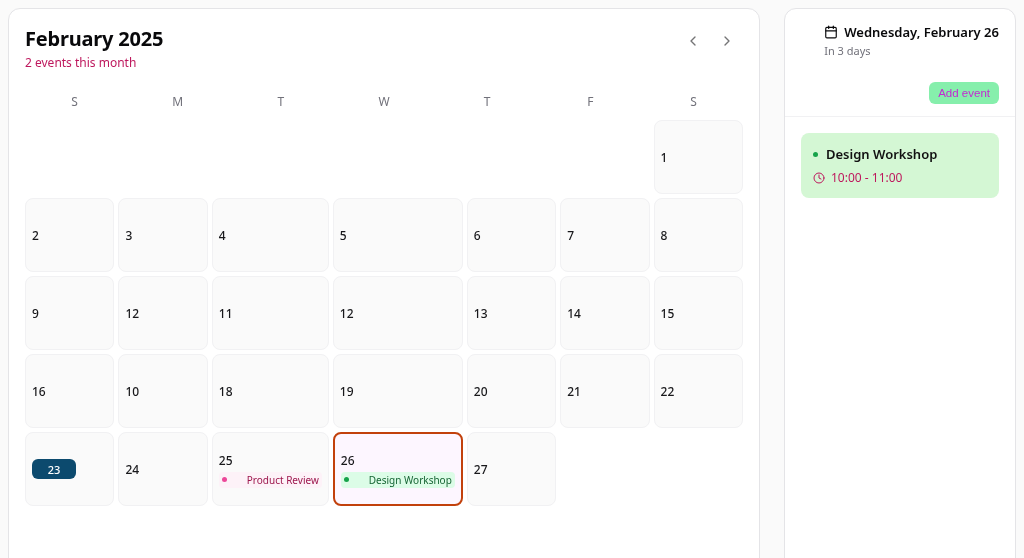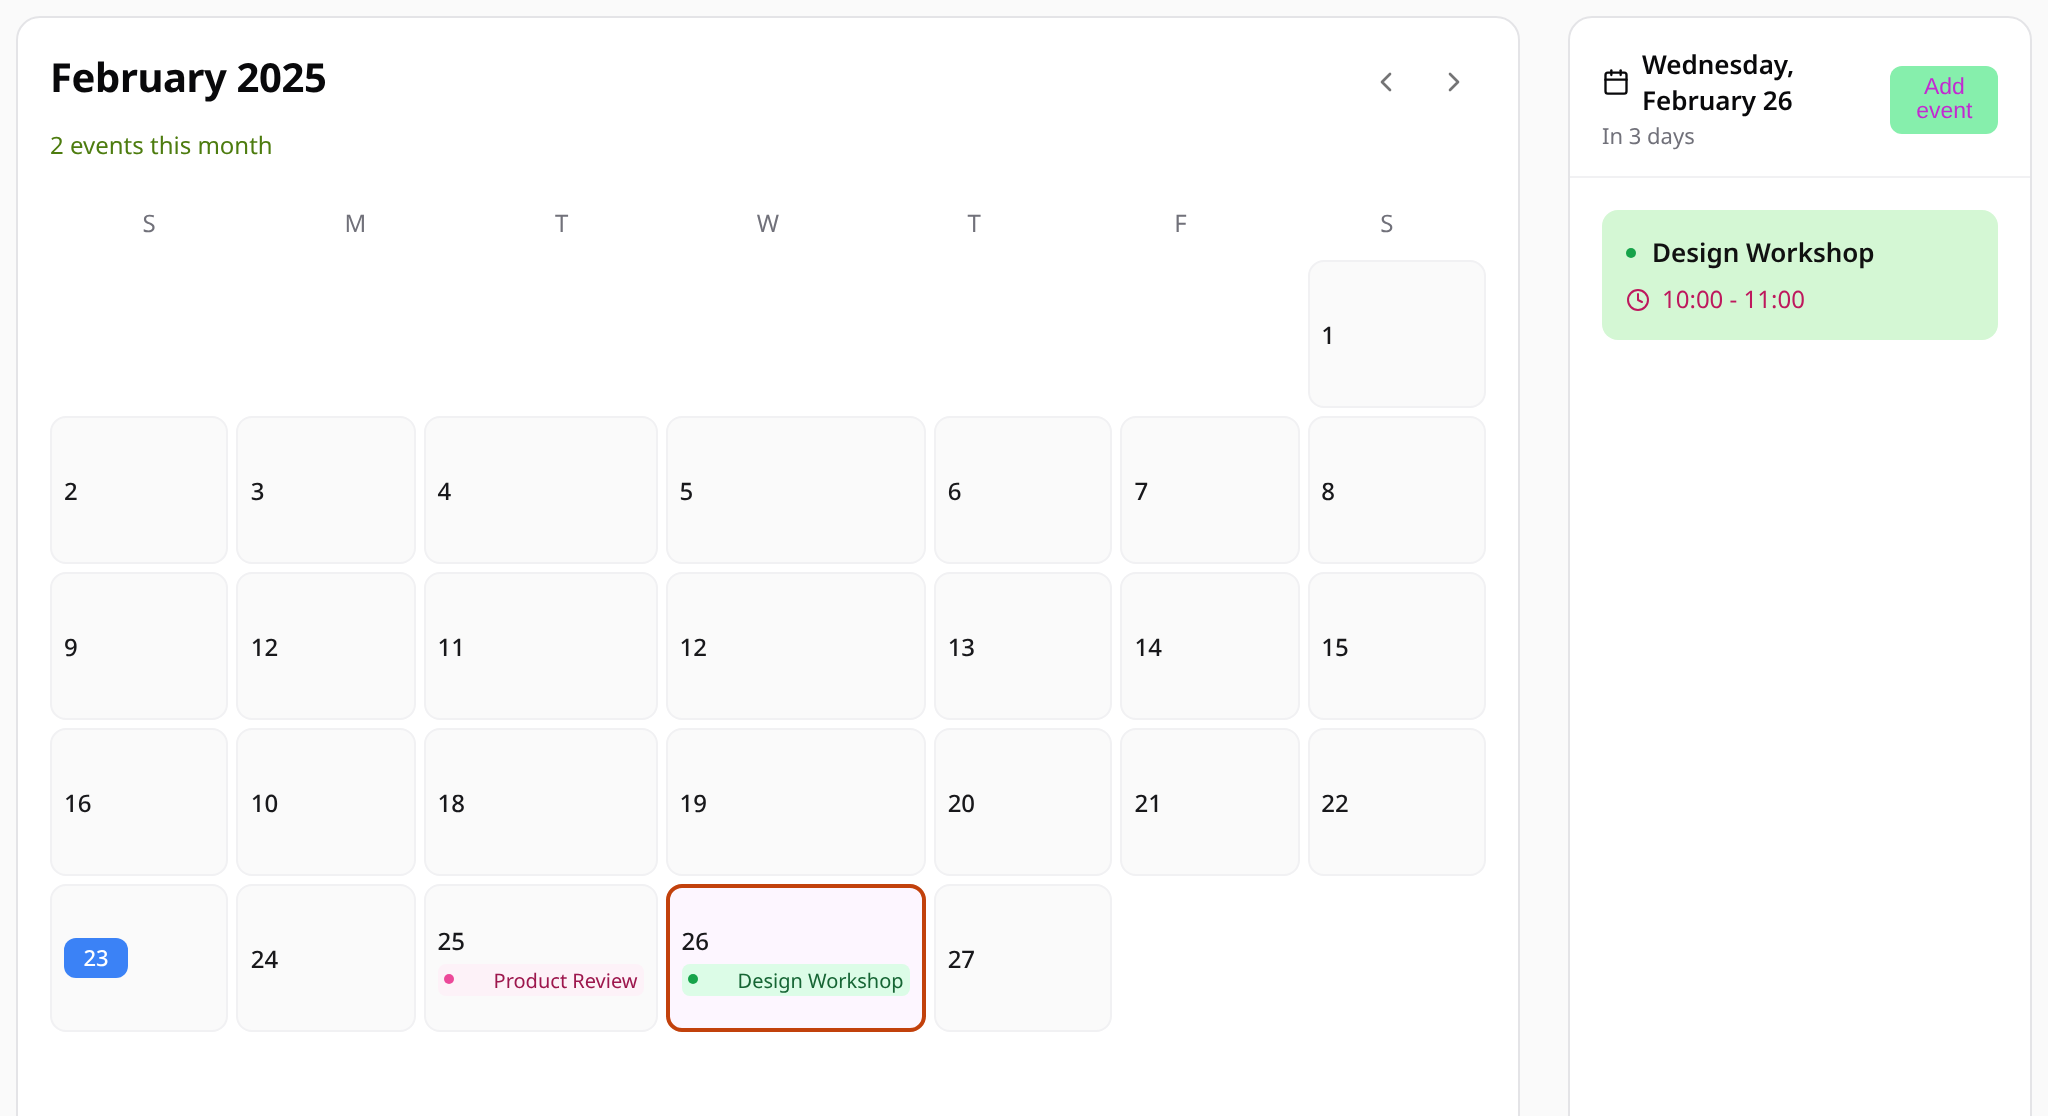--- a/index.html
+++ b/index.html
@@ -1,41 +1,41 @@
 <!DOCTYPE html>
 <html><head>
 <meta charset="utf-8">
 <style>
 * { box-sizing: border-box; margin: 0; padding: 0; }
 body { font-family: ui-sans-serif, system-ui, -apple-system, sans-serif; background: #fafafa; color: #09090b; }
 .container { display: flex; gap: 24px; padding: 8px; max-width: 1024px; }
 .calendar-panel { flex: 1 1 0; min-width: 0; background: #fff; border: 1px solid #e4e4e7; border-radius: 12px; padding: 16px; }
 .cal-header { display: flex; justify-content: space-between; align-items: flex-start; }
 .cal-title { font-size: 20px; font-weight: 700; letter-spacing: -0.01em; }
-.cal-sub { font-size: 12px; color: #4d7c0f; margin-top: 12px; }
+.cal-sub { font-size: 12px; color: #be185d; margin-top: 2px; }
 .nav { display: flex; align-items: center; gap: 2px; margin-top: 2px; }
 .nav-btn { width: 32px; height: 28px; display: inline-flex; align-items: center; justify-content: center; background: transparent; border: none; border-radius: 6px; cursor: pointer; color: #18181b; opacity: 0.6; }
 .grid { display: grid; grid-template-columns: repeat(7, 1fr); gap: 4px; margin-top: 16px; }
 .dow { text-align: center; font-size: 12px; color: #71717a; padding: 6px 0; }
 .cell { position: relative; min-height: 74px; background: #fafafa; border: 1px solid #f1f1f3; border-radius: 8px; cursor: pointer; padding: 6px; text-align: left; font-family: inherit; }
 .cell.out { background: transparent; border-color: transparent; }
 .daynum { font-size: 12px; font-weight: 500; color: #18181b; display: inline-flex; align-items: center; justify-content: center; }
 .cell.out .daynum { color: #a1a1aa; }
-.today { background: #3b82f6; color: #fff; border-radius: 6px; width: 32px; height: 20px; font-size: 11px; }
+.today { background: #0c4a6e; color: #fff; border-radius: 6px; width: 44px; height: 20px; font-size: 11px; }
 .cell.selected { border: 2px solid #c2410c; background: rgba(232,121,249,0.07); }
 .chip { display: flex; align-items: center; gap: 20px; font-size: 10px; border-radius: 4px; padding: 1px 3px; margin-top: 3px; white-space: nowrap; overflow: hidden; text-overflow: ellipsis; }
 .chip.pink { background: #fdf2f8; color: #9d174d; }
 .chip.green { background: #dcfce7; color: #166534; }
 .dot { width: 5px; height: 5px; border-radius: 99px; flex: none; }
 .dot.pink { background: #ec4899; }
 .dot.green { background: #16a34a; }
 
 .side-panel { width: 232px; flex: none; background: #fff; border: 1px solid #e4e4e7; border-radius: 12px; display: flex; flex-direction: column; }
 .side-header { padding: 14px 16px 12px; border-bottom: 1px solid #f1f1f3; }
-.side-row1 { display: flex; justify-content: space-between; align-items: center; gap: 24px; }
+.side-row1 { display: flex; justify-content: space-between; align-items: flex-end; gap: 24px; flex-direction: column; }
 .side-date-wrap { display: flex; align-items: center; gap: 6px; }
 .side-date { font-size: 13px; font-weight: 600; }
 .side-rel { font-size: 11px; color: #71717a; margin-top: 2px; }
 .add-btn { font-size: 11.5px; font-weight: 500; background: #86efac; color: #c22ad1; border: none; border-radius: 6px; padding: 5px 9px; cursor: pointer; }
 .side-body { padding: 16px; flex: 1; overflow: auto; }
 .event-card { border-radius: 8px; padding: 12px; }
 .event-card.green { background: #d4f7d4; }
 .event-title-row { display: flex; align-items: center; gap: 8px; }
 .event-title { font-size: 13px; font-weight: 600; color: #111; }
 .event-time-row { display: flex; align-items: center; gap: 6px; margin-top: 6px; color: #be185d; }

